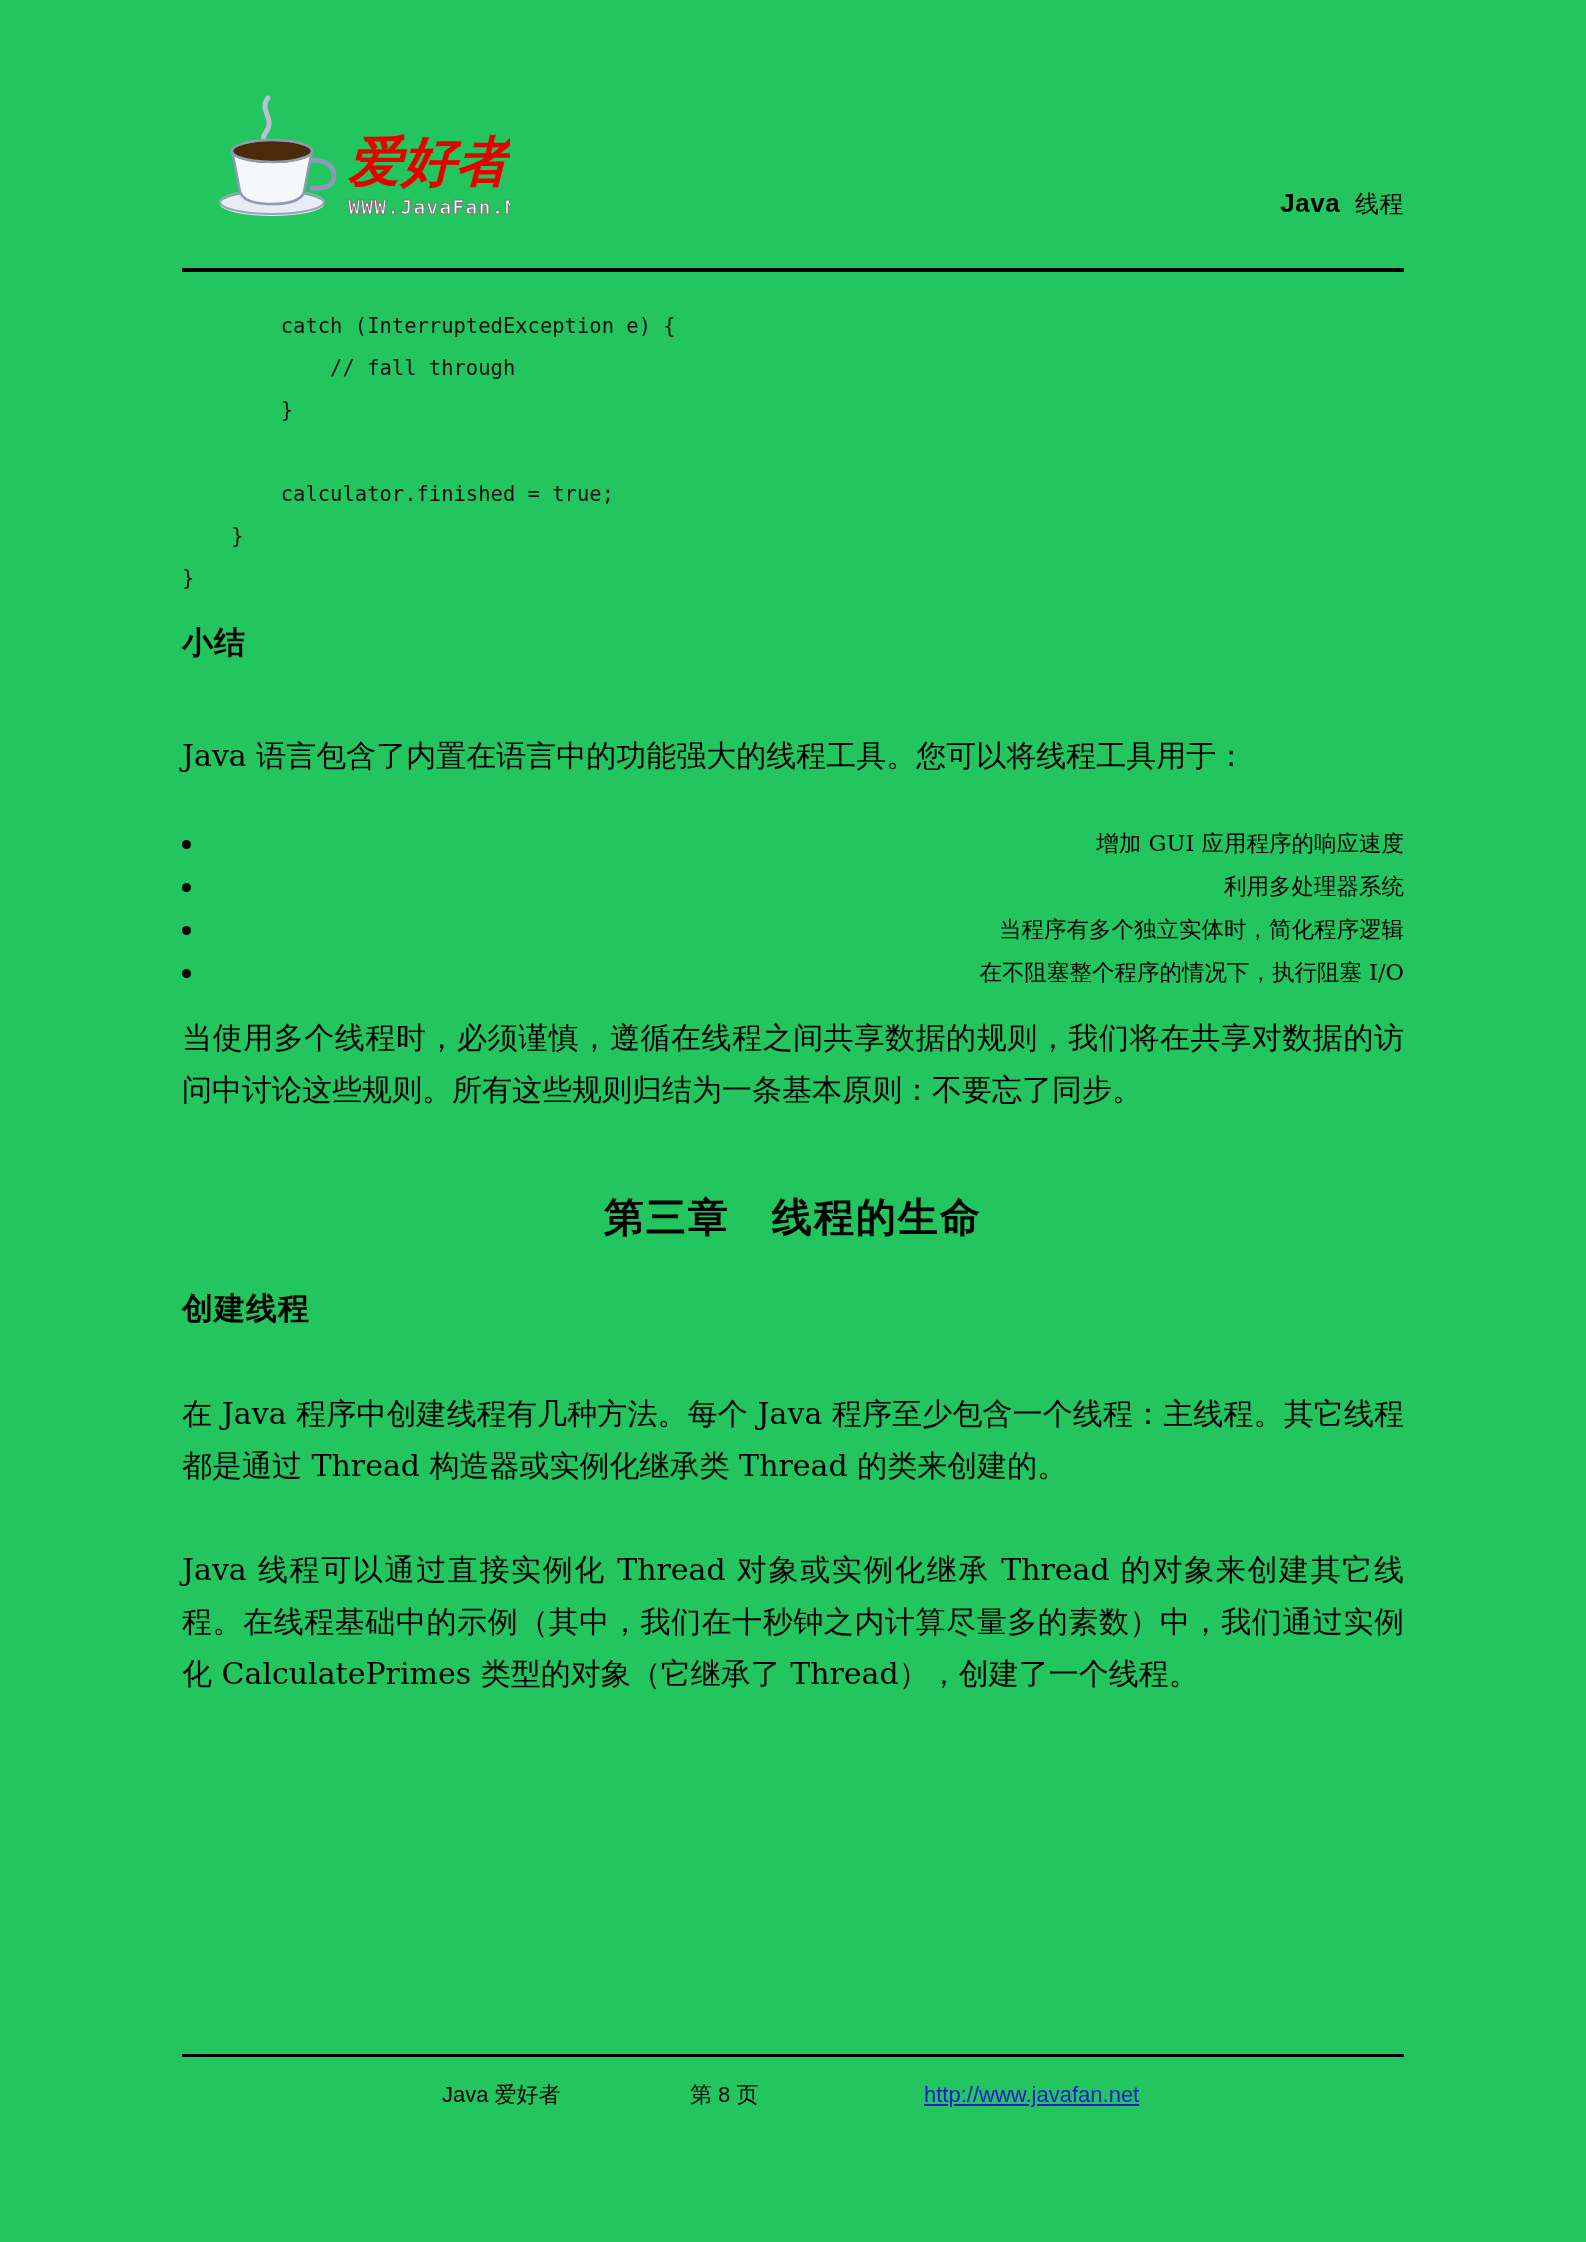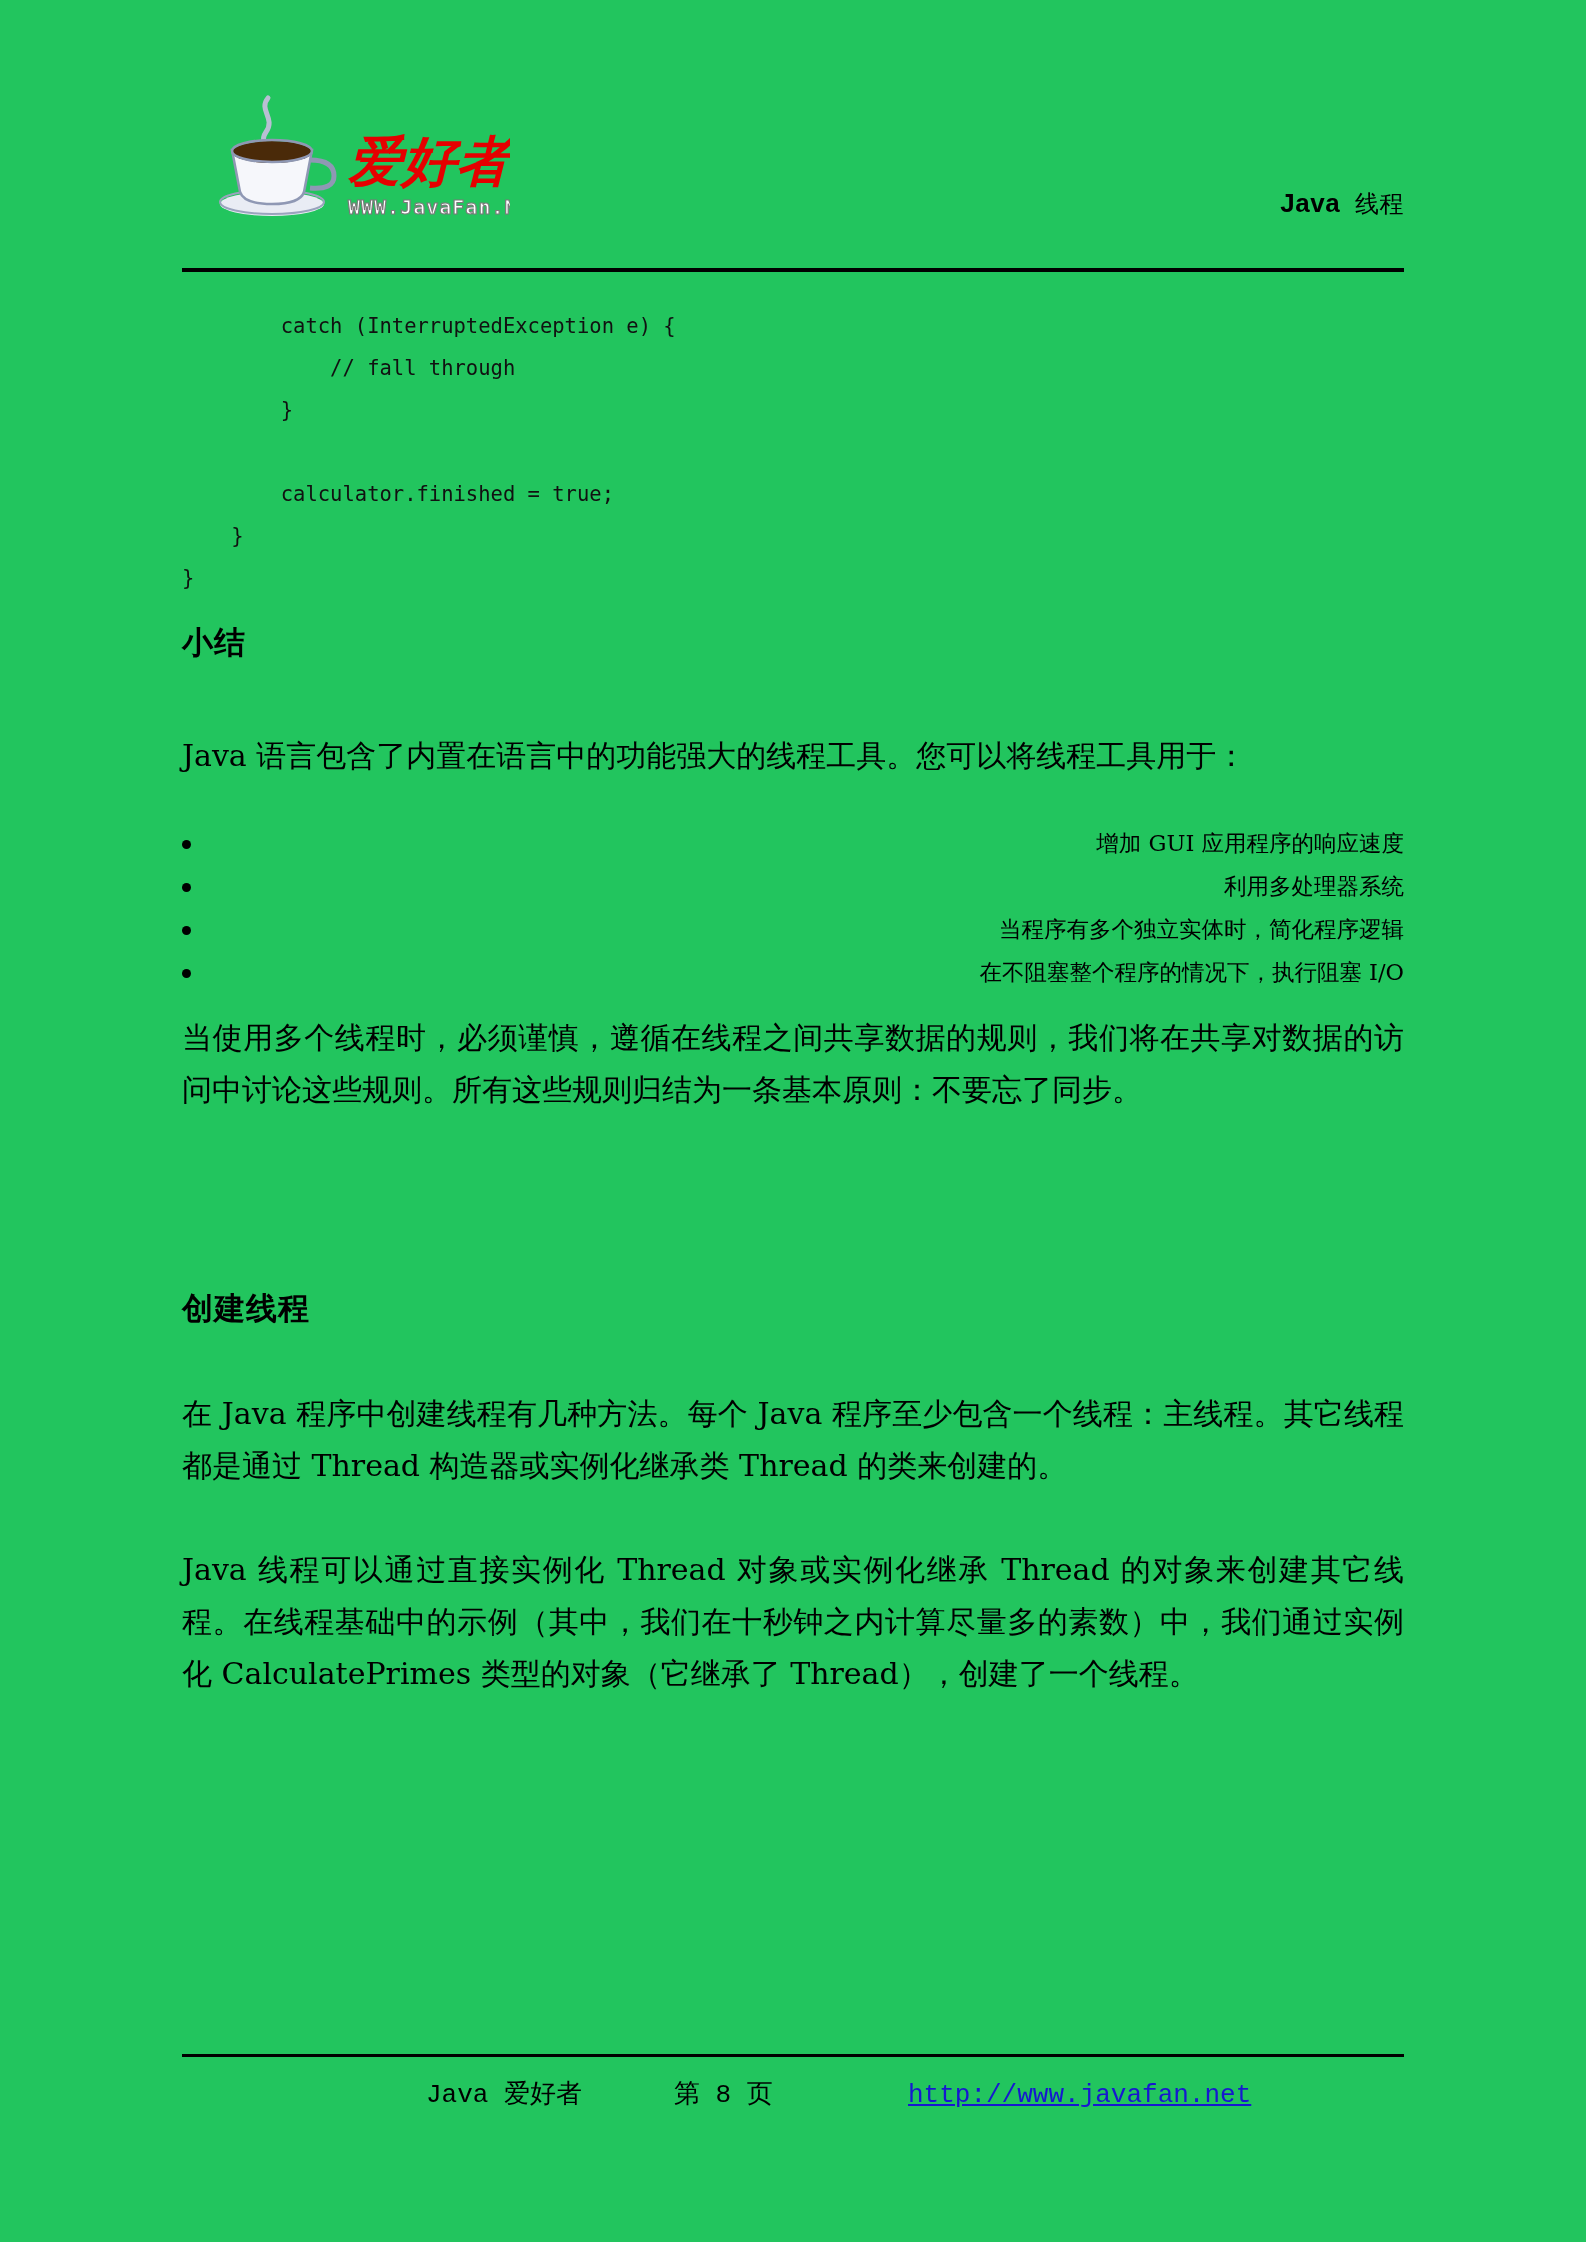--- a/index.html
+++ b/index.html
@@ -141,26 +141,26 @@
   .rule-bottom {
     position: absolute;
     left: 182px;
     top: 2054px;
     width: 1222px;
     height: 3px;
     background: #000000;
   }
   .footer {
     position: absolute;
-    left: 168px;
+    left: 184px;
     top: 2072px;
     width: 1222px;
     height: 46px;
-    font-family: Liberation Mono, monospace;
-    font-size: 26px;
+    font-family: Liberation Sans, sans-serif;
+    font-size: 22px;
     line-height: 46px;
   }
   .footer-left {
     position: absolute;
     left: 258px;
     top: 0;
     white-space: nowrap;
   }
   .footer-center {
     position: absolute;
@@ -237,20 +237,21 @@
       <span class="bullet-text">当程序有多个独立实体时，简化程序逻辑</span>
     </div>
     <div class="bullet-row">
       <span class="bullet-dot"></span>
       <span class="bullet-text">在不阻塞整个程序的情况下，执行阻塞 I/O</span>
     </div>
   </div>
 
   <div class="para just-all" style="top:1012px;">当使用多个线程时，必须谨慎，遵循在线程之间共享数据的规则，我们将在共享对数据的访问中讨论这些规则。所有这些规则归结为一条基本原则：不要忘了同步。</div>
 
+  <div class="h1-chapter" style="top:1190px;">第三章　线程的生命</div>
 
   <div class="h2" style="top:1288px;">创建线程</div>
 
   <div class="para just-all" style="top:1388px;">在 Java 程序中创建线程有几种方法。每个 Java 程序至少包含一个线程：主线程。其它线程都是通过 Thread 构造器或实例化继承类 Thread 的类来创建的。</div>
 
   <div class="para just-all" style="top:1544px;">Java 线程可以通过直接实例化 Thread 对象或实例化继承 Thread 的对象来创建其它线程。在线程基础中的示例（其中，我们在十秒钟之内计算尽量多的素数）中，我们通过实例化 CalculatePrimes 类型的对象（它继承了 Thread），创建了一个线程。</div>
 
 
   <div class="rule-bottom"></div>
   <div class="footer">

